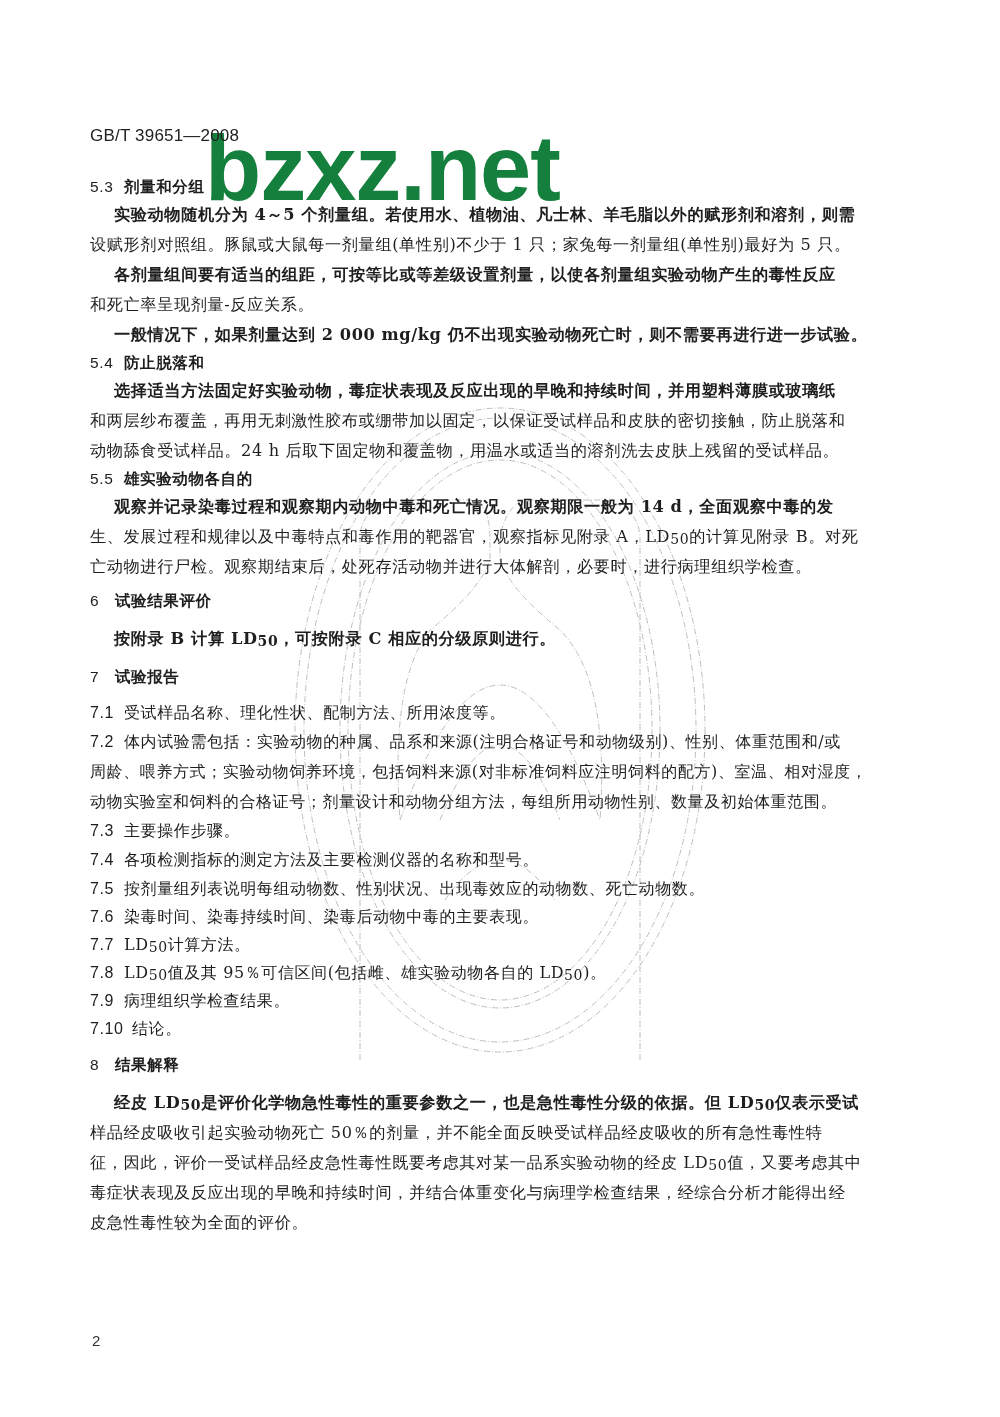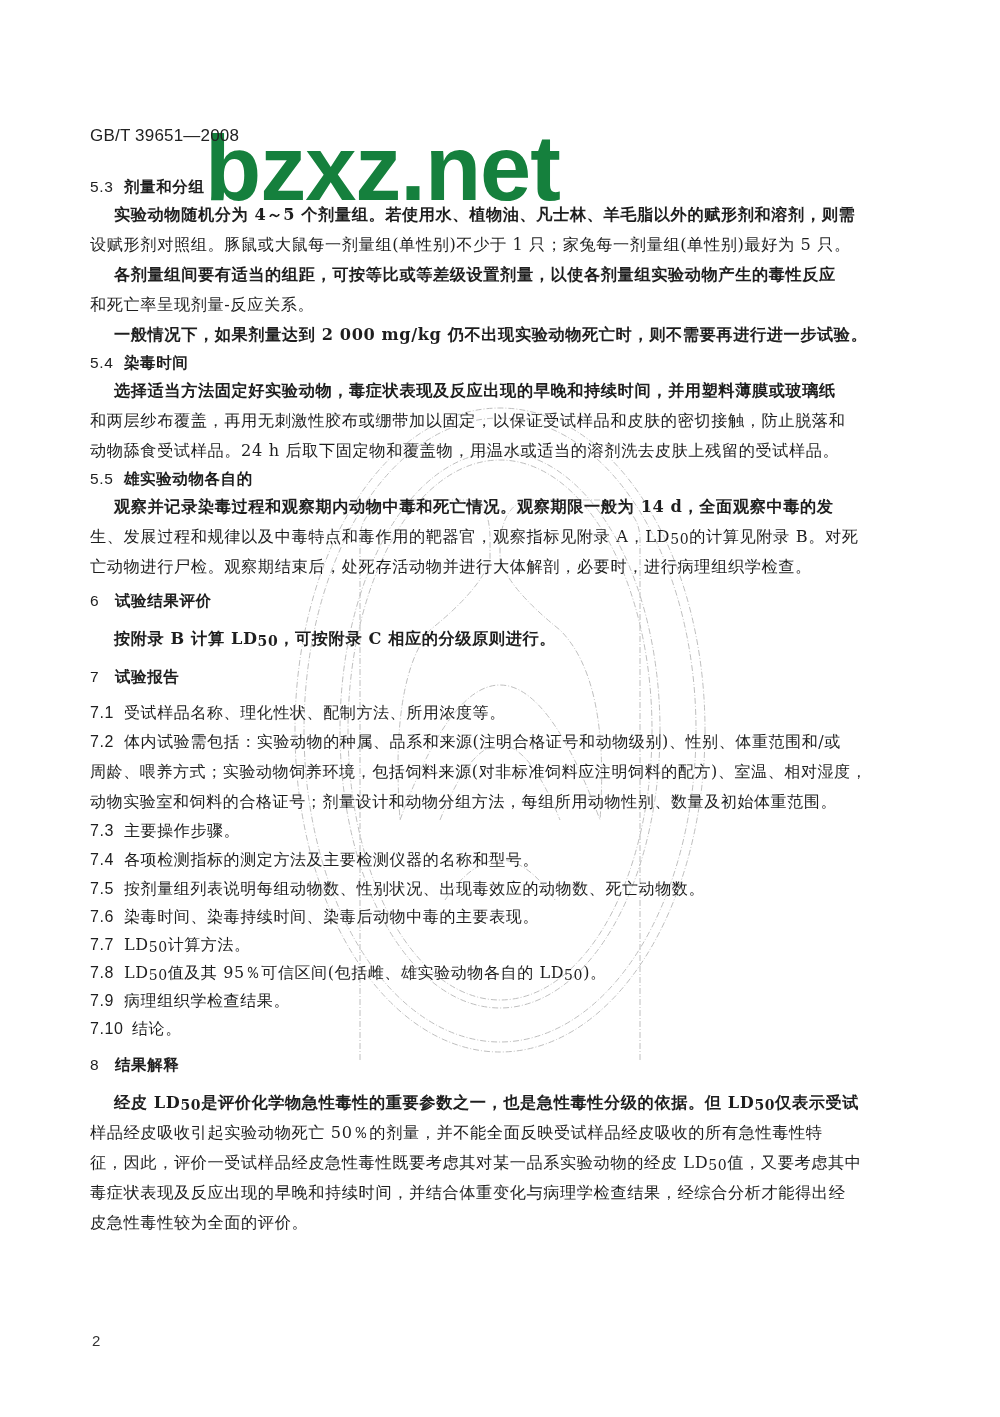--- a/index.html
+++ b/index.html
@@ -57,21 +57,21 @@
 
   <div class="content">
 
     <div class="line h" style="top:176px"><span class="sec-num">5.3</span><span>剂量和分组</span></div>
     <div class="line indent" style="top:204px">实验动物随机分为 4～5 个剂量组。若使用水、植物油、凡士林、羊毛脂以外的赋形剂和溶剂，则需</div>
     <div class="line" style="top:234px">设赋形剂对照组。豚鼠或大鼠每一剂量组(单性别)不少于 1 只；家兔每一剂量组(单性别)最好为 5 只。</div>
     <div class="line indent" style="top:264px">各剂量组间要有适当的组距，可按等比或等差级设置剂量，以使各剂量组实验动物产生的毒性反应</div>
     <div class="line" style="top:294px">和死亡率呈现剂量-反应关系。</div>
     <div class="line indent" style="top:324px">一般情况下，如果剂量达到 2 000 mg/kg 仍不出现实验动物死亡时，则不需要再进行进一步试验。</div>
 
-    <div class="line h" style="top:352px"><span class="sec-num">5.4</span><span>染毒时间</span></div>
+    <div class="line h" style="top:352px"><span class="sec-num">5.4</span><span>防止脱落和</span></div>
     <div class="line indent" style="top:380px">选择适当方法固定好实验动物，毒症状表现及反应出现的早晚和持续时间，并用塑料薄膜或玻璃纸</div>
     <div class="line" style="top:410px">和两层纱布覆盖，再用无刺激性胶布或绷带加以固定，以保证受试样品和皮肤的密切接触，防止脱落和</div>
     <div class="line" style="top:440px">动物舔食受试样品。24 h 后取下固定物和覆盖物，用温水或适当的溶剂洗去皮肤上残留的受试样品。</div>
 
     <div class="line h" style="top:468px"><span class="sec-num">5.5</span><span>雄实验动物各自的</span></div>
     <div class="line indent" style="top:496px">观察并记录染毒过程和观察期内动物中毒和死亡情况。观察期限一般为 14 d，全面观察中毒的发</div>
     <div class="line" style="top:526px"><span>生、发展过程和规律以及中毒特点和毒作用的靶器官，观察指标见附录 A，LD</span><sub>50</sub><span>的计算见附录 B。对死</span></div>
     <div class="line" style="top:556px">亡动物进行尸检。观察期结束后，处死存活动物并进行大体解剖，必要时，进行病理组织学检查。</div>
 
     <div class="line h" style="top:590px"><span class="sec-num sec-num-top">6</span><span>试验结果评价</span></div>

